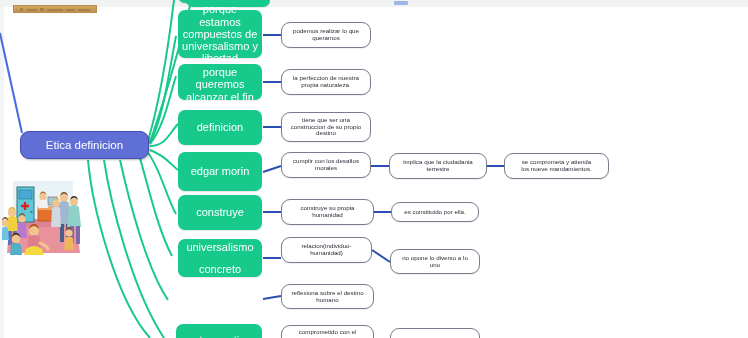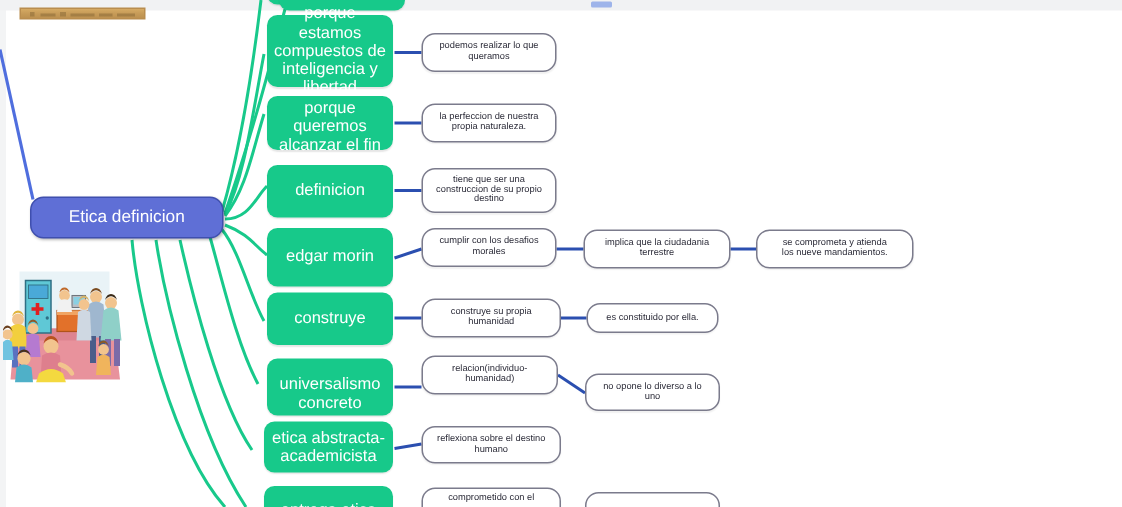--- a/index.html
+++ b/index.html
@@ -136,50 +136,46 @@
   <div class="node green-node" style="left:178px;top:-14px;width:84px;height:17px;border-radius:0 0 7px 7px;"></div>
   <div class="node green-node" style="left:186px;top:-12px;width:84px;height:19px;border-radius:0 0 7px 7px;"></div>
 
   <div class="node root-node" style="left:20px;top:131px;width:129px;height:28px;">
     <span>Etica definicion</span>
   </div>
 
   <div class="node green-node" style="left:178px;top:10px;width:84px;height:48px;flex-direction:column;justify-content:center;">
     <span>porque estamos</span>
     <span>compuestos de</span>
-    <span>inteligencia y</span>
+    <span>universalismo y</span>
     <span>libertad</span>
   </div>
 
   <div class="node green-node" style="left:178px;top:64px;width:84px;height:36px;flex-direction:column;justify-content:space-between;">
     <span>porque queremos</span>
     <span>alcanzar el fin</span>
   </div>
 
   <div class="node green-node" style="left:178px;top:110px;width:84px;height:35px;">
     <span>definicion</span>
   </div>
 
   <div class="node green-node" style="left:178px;top:152px;width:84px;height:39px;">
     <span>edgar morin</span>
   </div>
 
   <div class="node green-node" style="left:178px;top:195px;width:84px;height:35px;">
     <span>construye</span>
   </div>
 
-  <div class="node green-node" style="left:178px;top:239px;width:84px;height:38px;flex-direction:column;justify-content:flex-end;">
+  <div class="node green-node" style="left:178px;top:239px;width:84px;height:38px;flex-direction:column;justify-content:space-between;">
     <span>universalismo</span>
     <span>concreto</span>
   </div>
 
-  <div class="node green-node" style="left:176px;top:281px;width:86px;height:34px;flex-direction:column;justify-content:center;">
-    <span>etica abstracta-</span>
-    <span>academicista</span>
-  </div>
 
   <div class="node green-node" style="left:176px;top:324px;width:86px;height:32px;">
     <span>entrega etica</span>
   </div>
 
   <div class="node white-node" style="left:281px;top:22px;width:90px;height:26px;flex-direction:column;justify-content:center;">
     <span>podemos realizar lo que</span>
     <span>queramos</span>
   </div>
 

